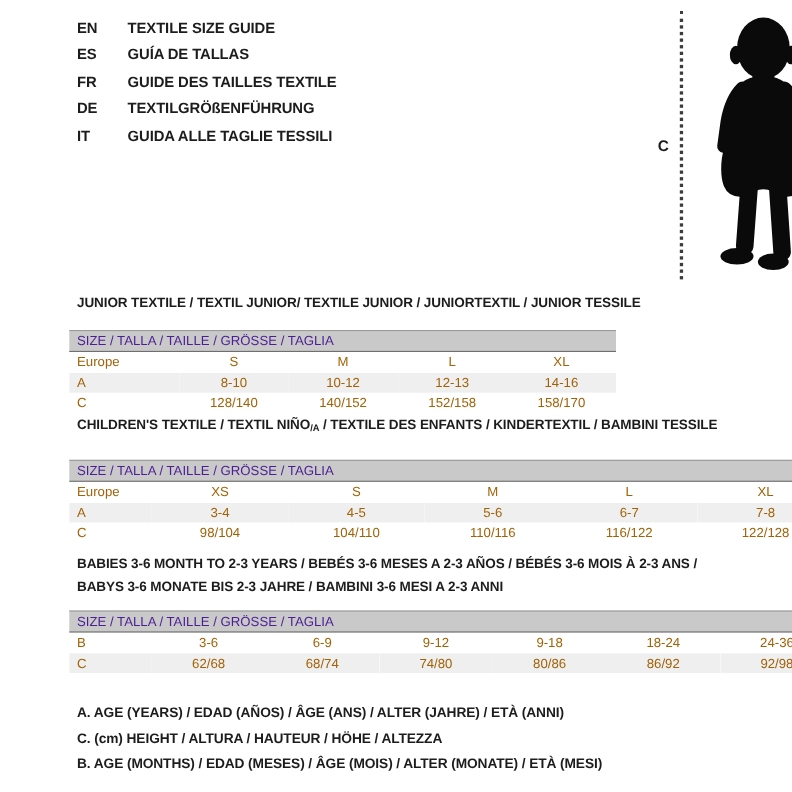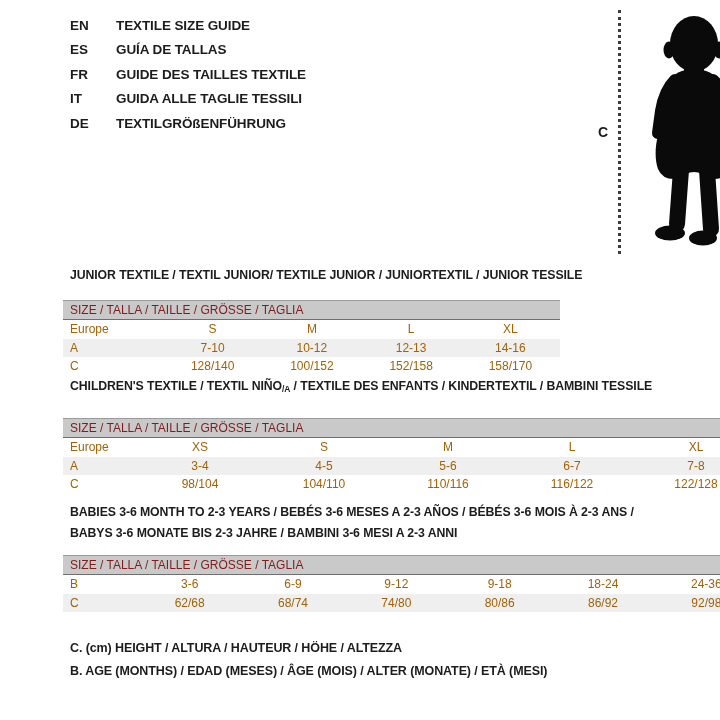--- a/index.html
+++ b/index.html
@@ -26,21 +26,21 @@
   .section     { position:absolute; left:15px; }
   .sec1 { top:268px; width:497px; }
   .sec2 { top:379px; width:695px; }
   .sec3 { top:502px; width:695px; }
   .sec-heading { font-weight:700; font-size:12.3px; line-height:15px;
                  padding-left:7px; letter-spacing:-0.1px; white-space:nowrap; }
   .sec3 .sec-heading { line-height:21px; }
   .sec-heading sub { font-size:8.5px; vertical-align:-2px; }
   .size-bar  { height:18px; line-height:18px; background:var(--bar-color,#c9c9c9);
                border-top:1px solid #9a9a9a; border-bottom:1px solid #6f6f6f;
-               padding-left:7px; font-size:12px; color:#7f1d1d; }
+               padding-left:7px; font-size:12px; color:#4c1d95; }
   .sec1 .size-bar { margin-top:17px; }
   .sec2 .size-bar { margin-top:21px; }
   .sec3 .size-bar { margin-top:11px; }
 
   table { width:100%; border-collapse:collapse; table-layout:fixed;
           font-size:12px; color:#a16207; }
   td    { height:18.5px; padding:0; text-align:center; vertical-align:middle;
           font-weight:400; overflow:hidden; white-space:nowrap; }
   td.lbl { text-align:left; padding-left:7px; }
   tr.shaded { background:var(--shaded-row-color,#efefef); }
@@ -62,26 +62,26 @@
     </div>
     <div class="lang-row">
       <span class="lang-code">ES</span>
       <span class="lang-title">GUÍA DE TALLAS</span>
     </div>
     <div class="lang-row">
       <span class="lang-code">FR</span>
       <span class="lang-title">GUIDE DES TAILLES TEXTILE</span>
     </div>
     <div class="lang-row">
+      <span class="lang-code">DE</span>
+      <span class="lang-title">TEXTILGRÖßENFÜHRUNG</span>
+    </div>
+    <div class="lang-row">
       <span class="lang-code">IT</span>
       <span class="lang-title">GUIDA ALLE TAGLIE TESSILI</span>
-    </div>
-    <div class="lang-row">
-      <span class="lang-code">DE</span>
-      <span class="lang-title">TEXTILGRÖßENFÜHRUNG</span>
     </div>
   </div>
 
   <div class="figure">
     <span class="fig-label">C</span>
     <div class="fig-line"></div>
     <svg width="110" height="246" viewBox="0 0 110 246" aria-hidden="true">
       <g fill="currentColor">
         <ellipse cx="48" cy="36" rx="24" ry="28"></ellipse>
         <ellipse cx="23" cy="42" rx="5.5" ry="8.5"></ellipse>
@@ -119,29 +119,29 @@
       <tbody>
           <tr>
         <td class="lbl">Europe</td>
         <td>S</td>
         <td>M</td>
         <td>L</td>
         <td>XL</td>
       </tr>
       <tr class="shaded">
         <td class="lbl">A</td>
-        <td>7-10</td>
+        <td>8-10</td>
         <td>10-12</td>
         <td>12-13</td>
         <td>14-16</td>
       </tr>
       <tr>
         <td class="lbl">C</td>
         <td>128/140</td>
-        <td>100/152</td>
+        <td>140/152</td>
         <td>152/158</td>
         <td>158/170</td>
       </tr>
     </tbody>
       </table>
   </div>
 
   <div class="section sec2">
     <div class="sec-heading"><span>CHILDREN'S TEXTILE / TEXTIL NIÑO</span><sub>/A</sub><span> / TEXTILE DES ENFANTS / KINDERTEXTIL / BAMBINI TESSILE</span></div>
     <div class="size-bar">SIZE / TALLA / TAILLE / GRÖSSE / TAGLIA</div>
@@ -216,17 +216,18 @@
         <td>74/80</td>
         <td>80/86</td>
         <td>86/92</td>
         <td>92/98</td>
       </tr>
     </tbody>
       </table>
   </div>
 
   <div class="footnotes">
+    <div class="footnote">A. AGE (YEARS) / EDAD (AÑOS) / ÂGE (ANS) / ALTER (JAHRE) / ETÀ (ANNI)</div>
     <div class="footnote">C. (cm) HEIGHT / ALTURA / HAUTEUR / HÖHE / ALTEZZA</div>
     <div class="footnote">B. AGE (MONTHS) / EDAD (MESES) / ÂGE (MOIS) / ALTER (MONATE) / ETÀ (MESI)</div>
   </div>
 
 </div>
 
 </body></html>

